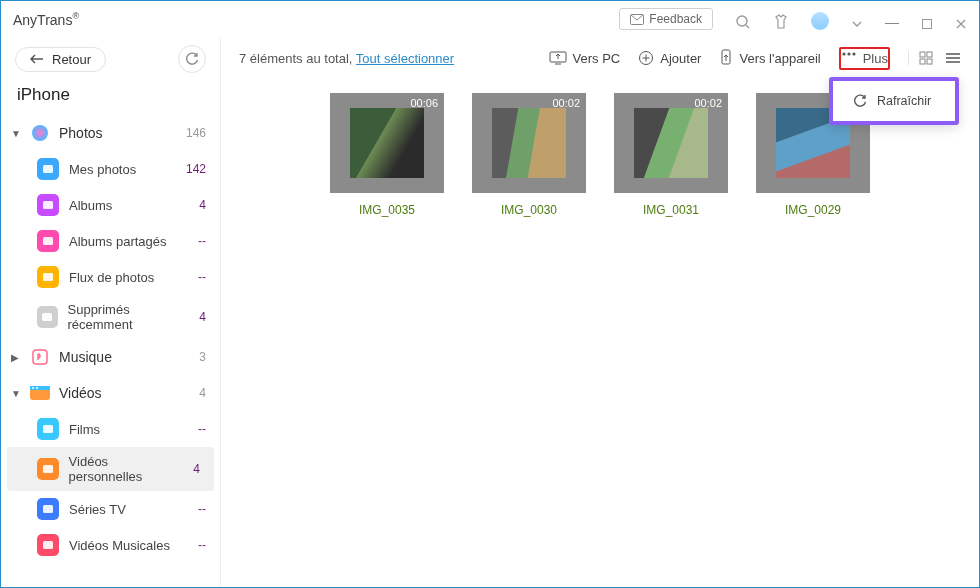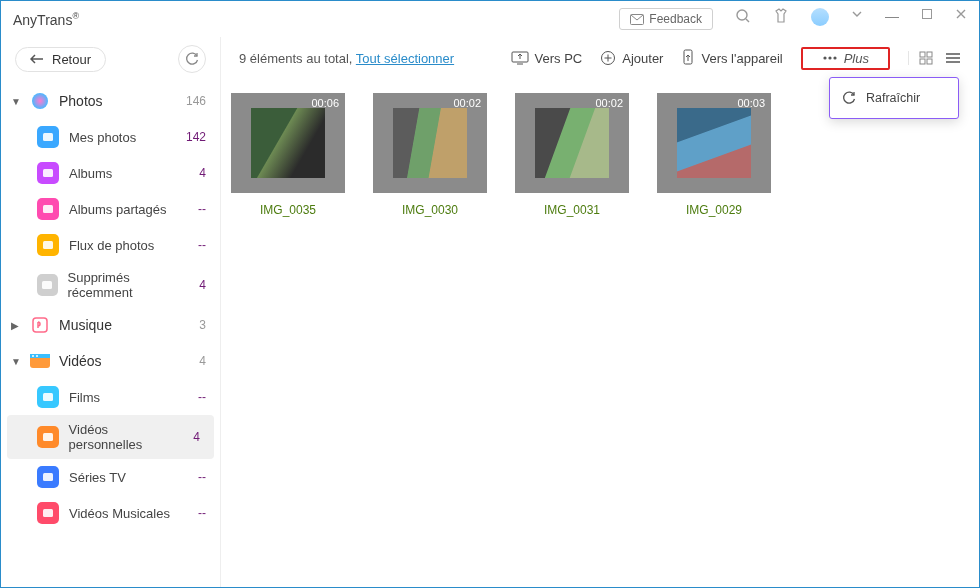--- a/index.html
+++ b/index.html
@@ -1,20 +1,20 @@
 <!DOCTYPE html>
 <html><head>
 <meta charset="utf-8">
 <style>
 * { margin: 0; padding: 0; box-sizing: border-box; font-family: -apple-system, Segoe UI, Arial, sans-serif; }
 body { width: 980px; height: 588px; background: #fff; border: 1px solid #2a8cca; position: relative; overflow: hidden; }
 .titlebar { height: 36px; display: flex; align-items: center; padding: 0 12px; justify-content: space-between; }
 .titlebar .appname { font-size: 14px; color: #444; }
 .titlebar .appname sup { font-size: 9px; }
-.titlebar .right { display: flex; align-items: flex-start; gap: 22px; }
+.titlebar .right { display: flex; align-items: flex-end; gap: 22px; }
 .feedback-btn { border: 1px solid #d0d0d0; border-radius: 3px; padding: 3px 10px; display: flex; align-items: center; gap: 5px; font-size: 12px; color: #666; cursor: pointer; }
 .ico { display: inline-flex; align-items: center; justify-content: center; color: #888; cursor: pointer; }
 .avatar { width: 18px; height: 18px; border-radius: 50%; background: linear-gradient(#b5dfff,#8bcdff); }
 .win-ctrl { font-size: 14px; color: #888; cursor: pointer; }
 .split { display: flex; height: 550px; }
 .sidebar { width: 220px; border-right: 1px solid #eee; padding: 8px 0; display: flex; flex-direction: column; }
 .back-row { display:flex; align-items:center; justify-content:space-between; padding: 0 14px 10px 14px;}
 .back-btn { border:1px solid #e2e2e2; border-radius: 14px; padding: 4px 14px; display:flex; align-items:center; gap:8px; font-size:13px; color:#333; cursor:pointer;}
 .refresh-chip { width:28px; height:28px; border:1px solid #e2e2e2; border-radius:14px; display:flex; align-items:center; justify-content:center; cursor:pointer; }
 .device { font-size: 17px; color:#222; padding: 2px 16px 10px 16px; font-weight: 500;}
@@ -25,31 +25,31 @@
 .cat .cicon { width:22px; height:22px; border-radius:5px; display:flex; align-items:center; justify-content:center; font-size:13px;}
 .sub { display:flex; align-items:center; padding: 7px 14px 7px 36px; font-size:13px; color:#444; cursor:pointer; gap:10px; }
 .sub .count { margin-left:auto; font-size:12px; color:#701a75; }
 .sub.sel { background:#f0f0f0; border-radius:4px; margin:0 6px; padding-left:30px; }
 .sicon { width:22px; height:22px; border-radius:5px; display:flex; align-items:center; justify-content:center; color:#fff; font-size:12px; }
 .main { flex:1; display:flex; flex-direction:column; position:relative; }
 .toolbar { height:42px; display:flex; align-items:center; padding: 0 18px; gap:18px; font-size:13px; color:#555; border-bottom: 0px solid #eee; }
 .toolbar .summary { flex:1; }
 .toolbar .link { color:#2a8cca; text-decoration:underline; cursor:pointer; }
 .tbtn { display:flex; align-items:center; gap:6px; cursor:pointer; color:#444; }
-.plus-btn { display:flex; align-items:center; gap:6px; cursor:pointer; border:2px solid #e02424; padding:2px 19px; border-radius:2px;font-style:italic;}
+.plus-btn { display:flex; align-items:flex-start; gap:6px; cursor:pointer; border:2px solid #e02424; padding:2px 0; border-radius:2px;}
 .view-toggle { display:flex; align-items:center; gap:12px; padding-left:10px; border-left:1px solid #e5e5e5; }
-.grid { padding: 14px 10px; display:flex; gap:28px; }
+.grid { padding: 14px 10px; display:flex; gap:28px;justify-content:center; }
 .thumb { width:114px; display:flex; flex-direction:column; align-items:center; cursor:pointer;}
 .thumb .img { width:114px; height:100px; background:#8b8b8b; position:relative; display:flex; align-items:center; justify-content:center;}
 .thumb .dur { position:absolute; top:4px; right:6px; color:#fff; font-size:11px; }
 .thumb .play { width:34px; height:34px; border:3px solid #fff; border-radius:50%; display:flex; align-items:center; justify-content:center; }
 .thumb .play::after { content:''; border-left:11px solid #fff; border-top:7px solid transparent; border-bottom:7px solid transparent; margin-left:3px;}
 .thumb .name { font-size:12px; color:#4d7c0f; margin-top:10px; }
 .thumb .preview { position:absolute; inset:15px 20px; display:flex; }
-.menu { position:absolute; top:40px; right:20px; width:130px; background:#fff; border:1px solid #8b5cf6; border-radius:3px; box-shadow:0 3px 12px rgba(0,0,0,0.15); padding:6px 0; z-index:10; }
+.menu { position:absolute; top:40px; right:20px; width:130px; background:#fff; border:4px solid #8b5cf6; border-radius:3px; box-shadow:0 3px 12px rgba(0,0,0,0.15); padding:6px 8px; z-index:10; }
 .menu .mi { display:flex; align-items:center; gap:10px; padding:7px 12px; font-size:12.5px; color:#444; cursor:pointer; }
 .menu .mi.hl { border:2px solid #e02424; margin:2px 4px; border-radius:2px; padding:5px 8px; }
 svg { display:block; }
 </style>
 </head>
 <body>
 
 <div class="titlebar">
   <div class="appname"><span>AnyTrans</span><sup>®</sup></div>
   <div class="right">
@@ -104,20 +104,21 @@
           </span>
         <span>Retour</span>
       </div>
       <div class="refresh-chip">
         <svg width="14" height="14" viewBox="0 0 14 14">
             <path d="M12 4 A5.5 5.5 0 1 0 12.5 8" fill="none" stroke="#888" stroke-width="1.3"></path>
             <path d="M12 1 V4 H9" fill="none" stroke="#888" stroke-width="1.3"></path>
           </svg>
       </div>
     </div>
+    <div class="device">iPhone</div>
     <div class="nav" id="nav">
         <div class="cat">
           <span class="caret">▼</span>
           <span class="cicon">
             <svg width="20" height="20">
               <defs>
                 <radialGradient id="g1">
                   <stop offset="0%" stop-color="#ff7ad1"></stop>
                   <stop offset="100%" stop-color="#4ab8ff"></stop>
                 </radialGradient>
@@ -232,21 +233,21 @@
           </span>
           <span>Vidéos Musicales</span>
           <span class="count">--</span>
         </div>
       </div>
   </div>
 
   <div class="main">
     <div class="toolbar">
       <div class="summary">
-        <span>9 éléments au total, </span><span class="link">Tout sélectionner</span>
+        <span>7 éléments au total, </span><span class="link">Tout sélectionner</span>
       </div>
       <div class="tbtn">
         <span>
             <svg width="18" height="16" viewBox="0 0 18 16">
               <rect x="1" y="2" width="16" height="10" rx="1" fill="none" stroke="#555"></rect>
               <path d="M6 14 H12" stroke="#555"></path>
               <path d="M9 9 V4 M7 6 L9 4 L11 6" fill="none" stroke="#555"></path>
             </svg>
           </span>
         <span>Vers PC</span>

